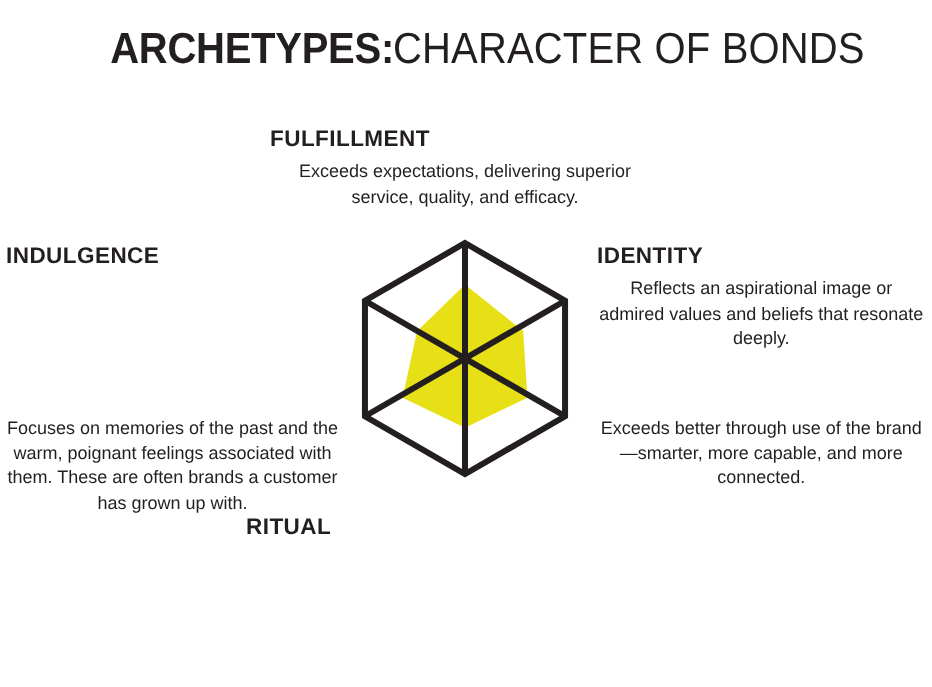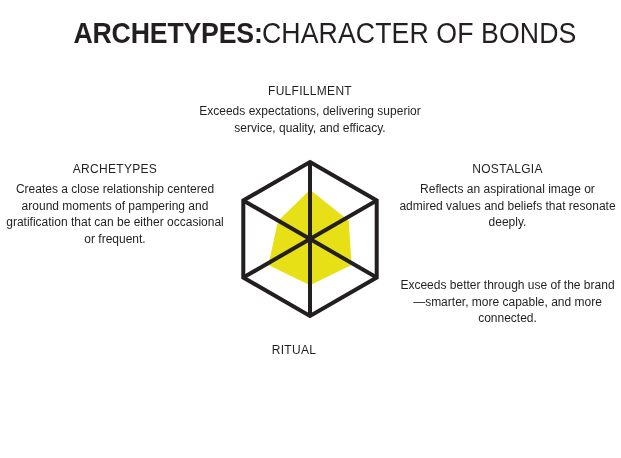--- a/index.html
+++ b/index.html
@@ -41,24 +41,24 @@
     transform: scaleX(0.92);
     display: inline-block;
     transform-origin: left center;
   }
 
   
   .archetype {
     position: absolute;
   }
   .arch-name {
-    font-size: 12px;
-    font-weight: 400;
+    font-size: 15px;
+    font-weight: 700;
     letter-spacing: 0.3px;
-    text-align: center;
+    text-align: left;
     margin-bottom: 5px;
     white-space: nowrap;
   }
   .arch-desc {
     font-size: 12px;
     font-weight: 400;
     line-height: 1.38;
     text-align: center;
     color: #231f20;
   }
@@ -100,30 +100,30 @@
     <line x1="148.7" y1="50.5" x2="15.3" y2="127.5" stroke="#231f20" stroke-width="4"></line>
   </svg>
 </div>
 
 <div class="archetype" id="block-fulfillment">
   <div class="arch-name">FULFILLMENT</div>
   <div class="arch-desc">Exceeds expectations, delivering superior service, quality, and efficacy.</div>
 </div>
 
 <div class="archetype" id="block-indulgence">
-  <div class="arch-name">ARCHETYPES</div>
-  <div class="arch-desc">Creates a close relationship centered around moments of pampering and gratification that can be either occasional or frequent.</div>
+  <div class="arch-name">INDULGENCE</div>
 </div>
 
 <div class="archetype" id="block-identity">
-  <div class="arch-name">NOSTALGIA</div>
+  <div class="arch-name">IDENTITY</div>
   <div class="arch-desc">Reflects an aspirational image or admired values and beliefs that resonate deeply.</div>
 </div>
 
 <div class="archetype" id="block-nostalgia">
+  <div class="arch-desc">Focuses on memories of the past and the warm, poignant feelings associated with them. These are often brands a customer has grown up with.</div>
 </div>
 
 <div class="archetype" id="block-enhancement">
   <div class="arch-desc">Exceeds better through use of the brand—smarter, more capable, and more connected.</div>
 </div>
 
 <div class="archetype" id="block-ritual">
   <div class="arch-name">RITUAL</div>
 </div>
 

